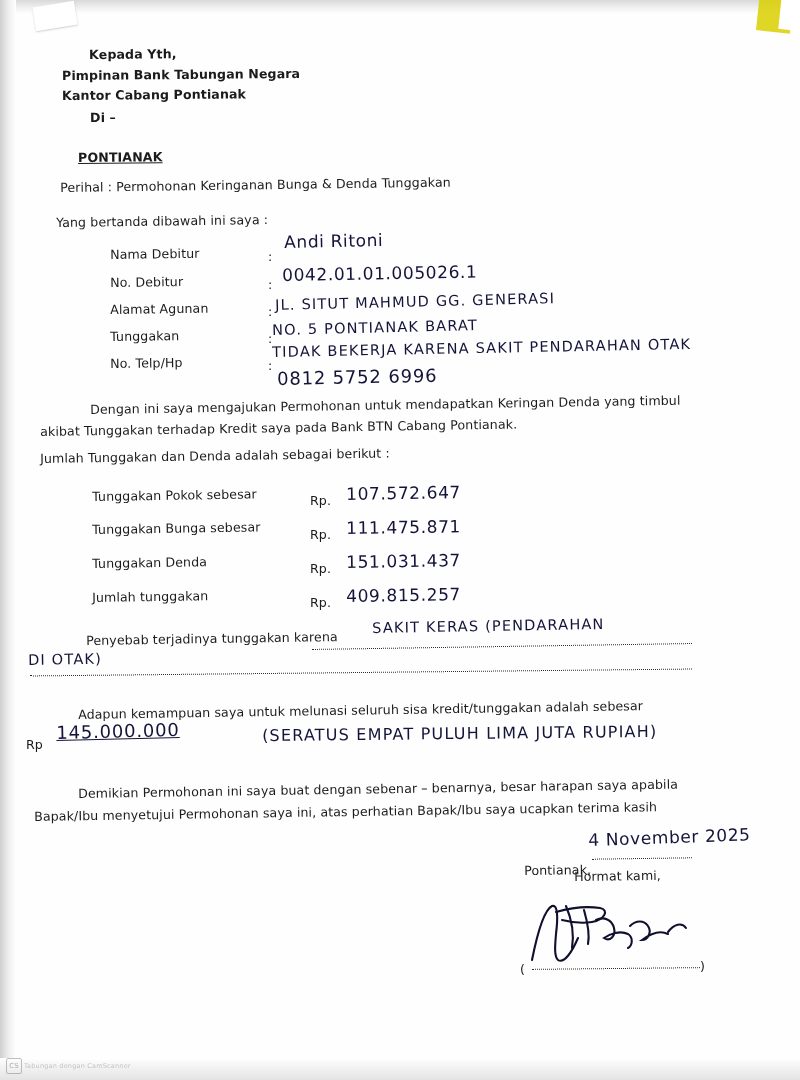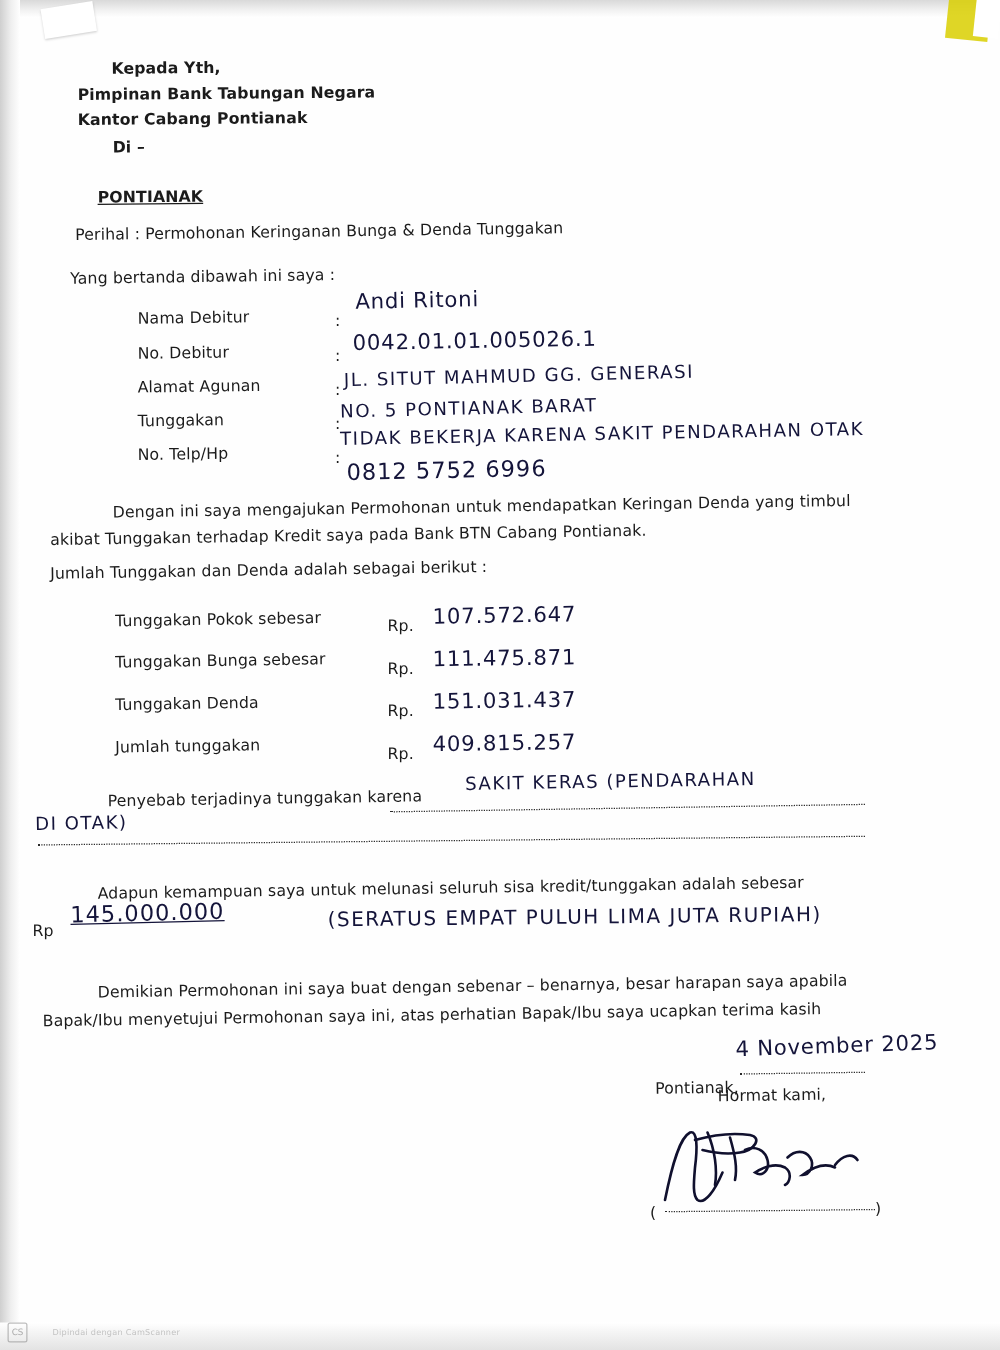--- a/index.html
+++ b/index.html
@@ -109,21 +109,21 @@
     position: absolute;
   }
 
   
   .watermark {
     position: absolute;
     left: 6px;
     bottom: 6px;
     display: flex;
     align-items: center;
-    gap: 20px;
+    gap: 2px;
     opacity: .55;
   }
   .watermark .wm-box {
     width: 14px; height: 14px;
     border: 1px solid #8a8a8a;
     border-radius: 2px;
     font-size: 7px;
     color: #6e6e6e;
     display: flex;
     align-items: center;
@@ -240,15 +240,15 @@
       </g>
     </svg>
 
     <div class="p" style="left:520px; top:962px;">(</div>
     <div class="dotline" style="left:532px; top:968px; width:168px; transform:rotate(-0.6deg);"></div>
     <div class="p" style="left:700px; top:959px;">)</div>
   </div>
 
   <div class="watermark">
     <div class="wm-box">CS</div>
-    <div class="wm-text">Dipindai dengan CamScanner</div>
+    <div class="wm-text">Tabungan dengan CamScanner</div>
   </div>
 </div>
 
 </body></html>

